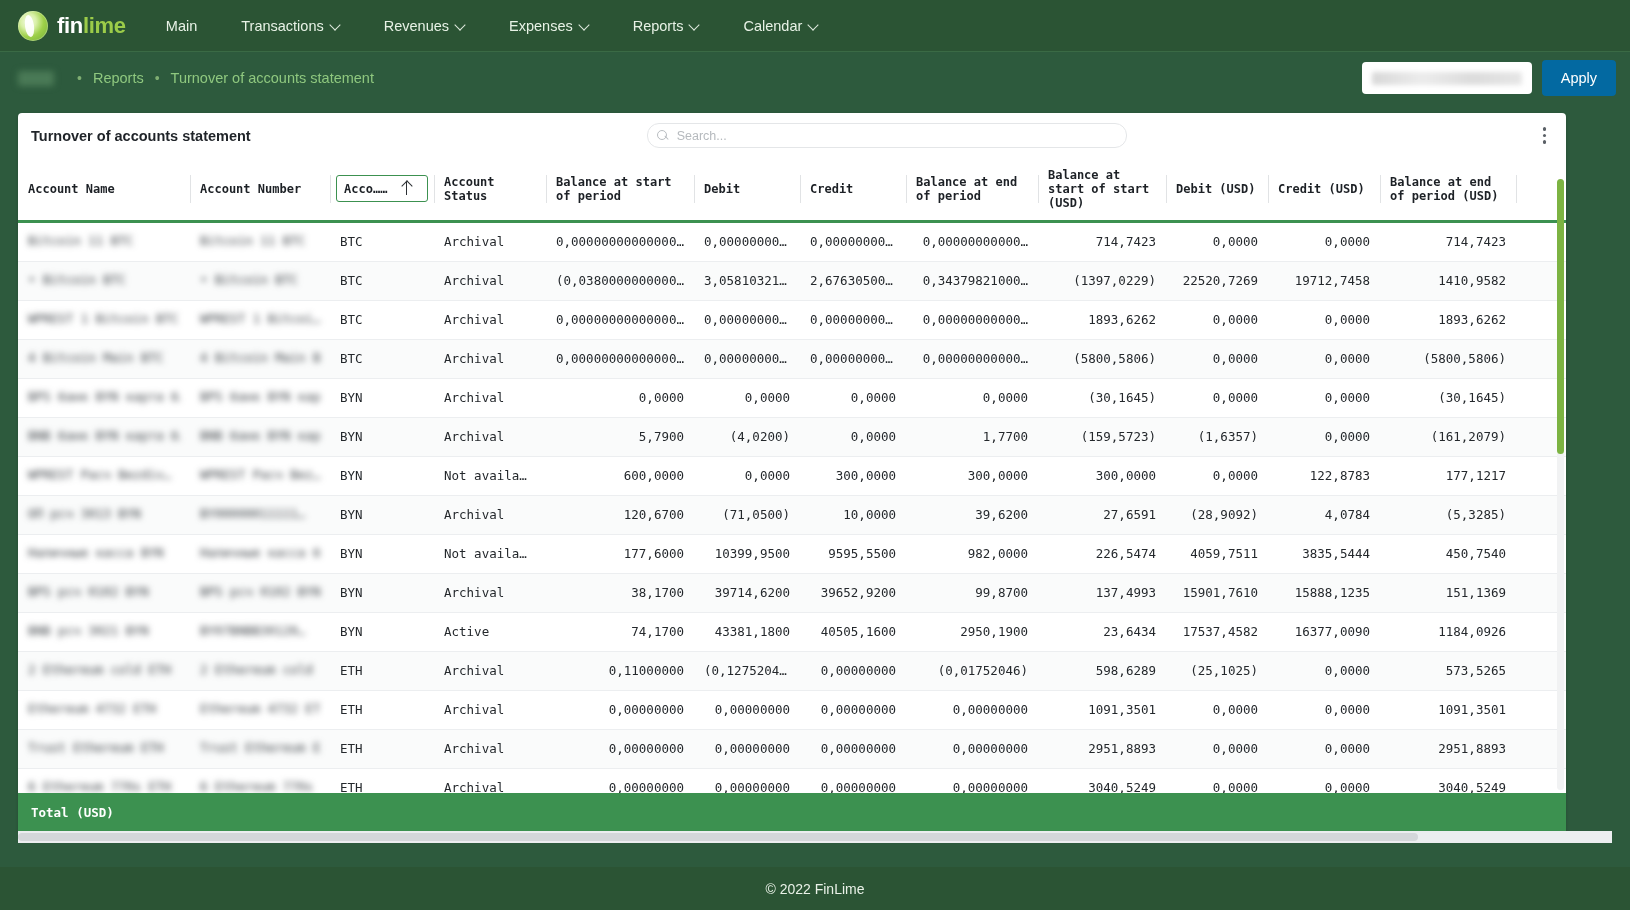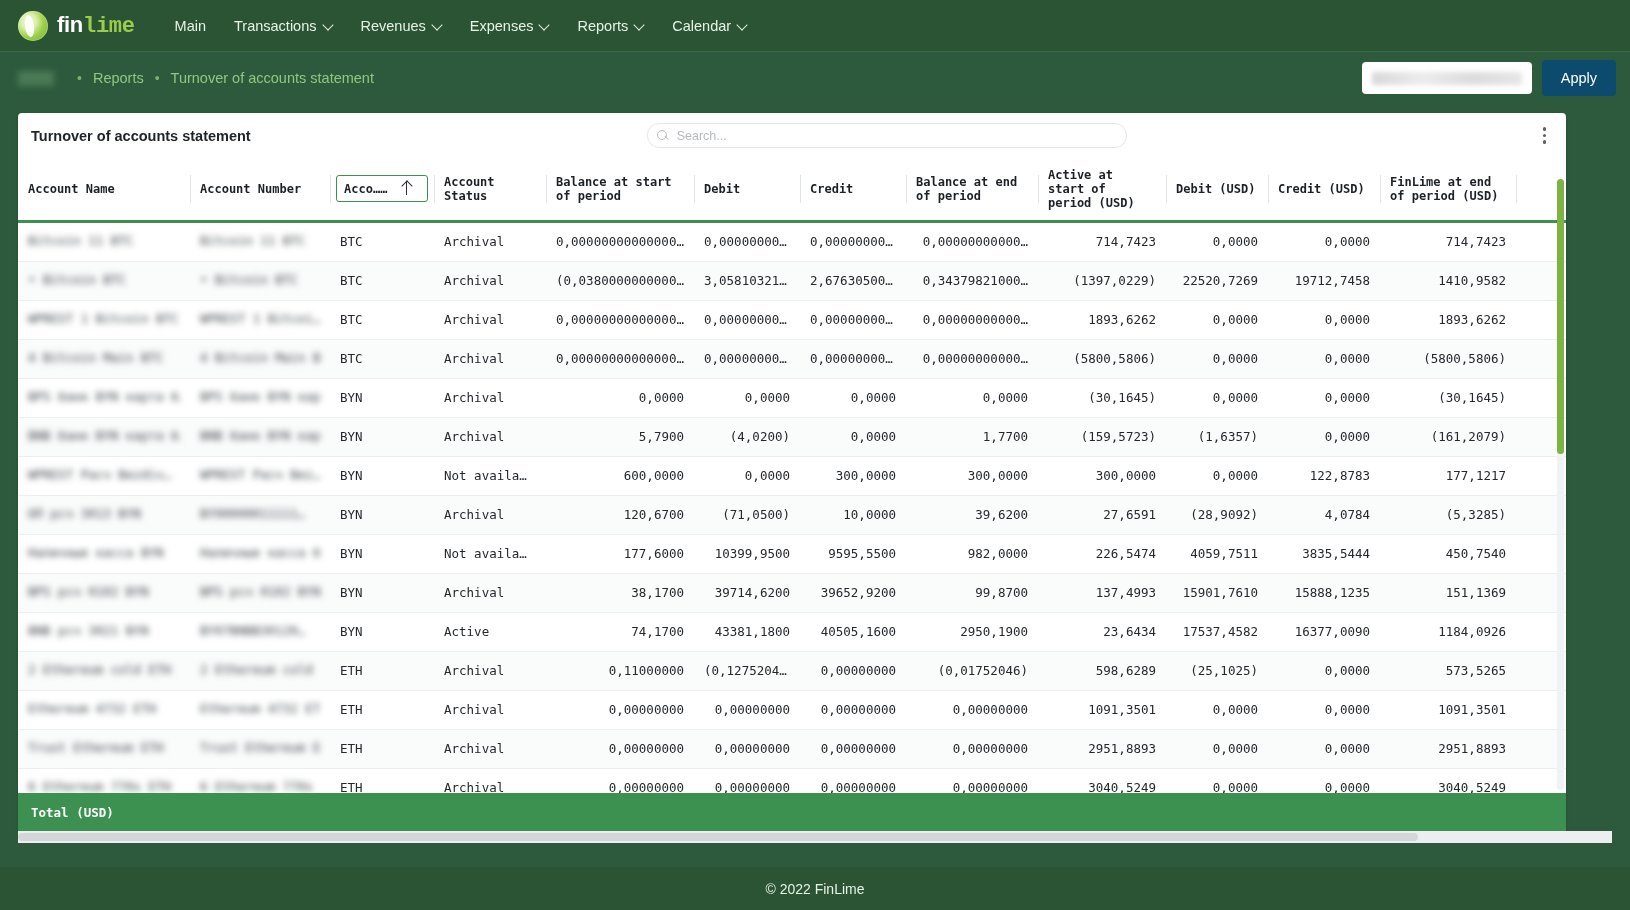--- a/index.html
+++ b/index.html
@@ -29,23 +29,23 @@
     box-shadow: inset 0 0 0 1px rgba(255,255,255,.25);
   }
   .brand-logo::after {
     content: ""; position: absolute; left: 7px; top: 4px;
     width: 9px; height: 22px; border-radius: 50%;
     background: #ffffff; opacity: .92;
     transform: rotate(-8deg);
   }
   .brand-text { font-size: 22px; font-weight: bold; letter-spacing: -.3px; }
   .brand-fin { color: #ffffff; text-align: center; }
-  .brand-lime { color: #9ccc49; font-family: Liberation Mono, monospace; }
-
-  .navlinks { display: flex; align-items: center; gap: 0; }
+  .brand-lime { color: #9ccc49; }
+
+  .navlinks { display: flex; align-items: center; gap: 16px; }
   .navitem {
     color: #e8f2e6; font-size: 14.5px;
     padding: 8px 14px; display: flex; align-items: center; gap: 7px;
     cursor: pointer; white-space: nowrap;
   }
   .chev { display: inline-block; width: 9px; height: 9px; position: relative; }
   .chev::before {
     content: ""; position: absolute; left: 0; top: 0;
     width: 7px; height: 7px;
     border-right: 1.6px solid #dfeadd; border-bottom: 1.6px solid #dfeadd;
@@ -107,21 +107,21 @@
     width: 170px; height: 32px; background: #ffffff; border-radius: 4px;
     display: flex; align-items: center; padding: 0 10px;
   }
   .daterange .blurline {
     width: 100%; height: 13px; border-radius: 2px;
     background: linear-gradient(90deg,#d8d8d8,#ececec,#dcdcdc,#e6e6e6);
     filter: blur(2.5px);
   }
   .apply-btn {
     height: 36px; padding: 0 19px; border: none; border-radius: 4px;
-    background: #0c4a6e; color: #fff; font-size: 14.5px;
+    background: #0369a1; color: #fff; font-size: 14.5px;
     font-family: "Liberation Sans", sans-serif; cursor: pointer;
   }
 
   
   .card {
     position: absolute; left: 18px; top: 113px;
     width: 1548px; height: 718px;
     background: #ffffff; border-radius: 4px 4px 0 0;
     overflow: hidden;
     box-shadow: 0 1px 3px rgba(0,0,0,.18);
@@ -407,39 +407,39 @@
           </th>
           <th>
               <span class="divider"></span>
             <div class="thinner">
                 <span>Balance at end of period</span>
               </div>
           </th>
           <th>
               <span class="divider"></span>
             <div class="thinner">
-                <span>Active at start of period (USD)</span>
+                <span>Balance at start of start (USD)</span>
               </div>
           </th>
           <th>
               <span class="divider"></span>
             <div class="thinner">
                 <span>Debit (USD)</span>
               </div>
           </th>
           <th>
               <span class="divider"></span>
             <div class="thinner">
                 <span>Credit (USD)</span>
               </div>
           </th>
           <th>
               <span class="divider"></span>
             <div class="thinner">
-                <span>FinLime at end of period (USD)</span>
+                <span>Balance at end of period (USD)</span>
               </div>
           </th>
           <th>
               <span class="divider"></span>
             </th>
         </tr>
       </thead>
       <tbody id="tbody">
           <tr>
             <td class=" blur-cell"><span>Bitcoin 11 BTC</span></td>

